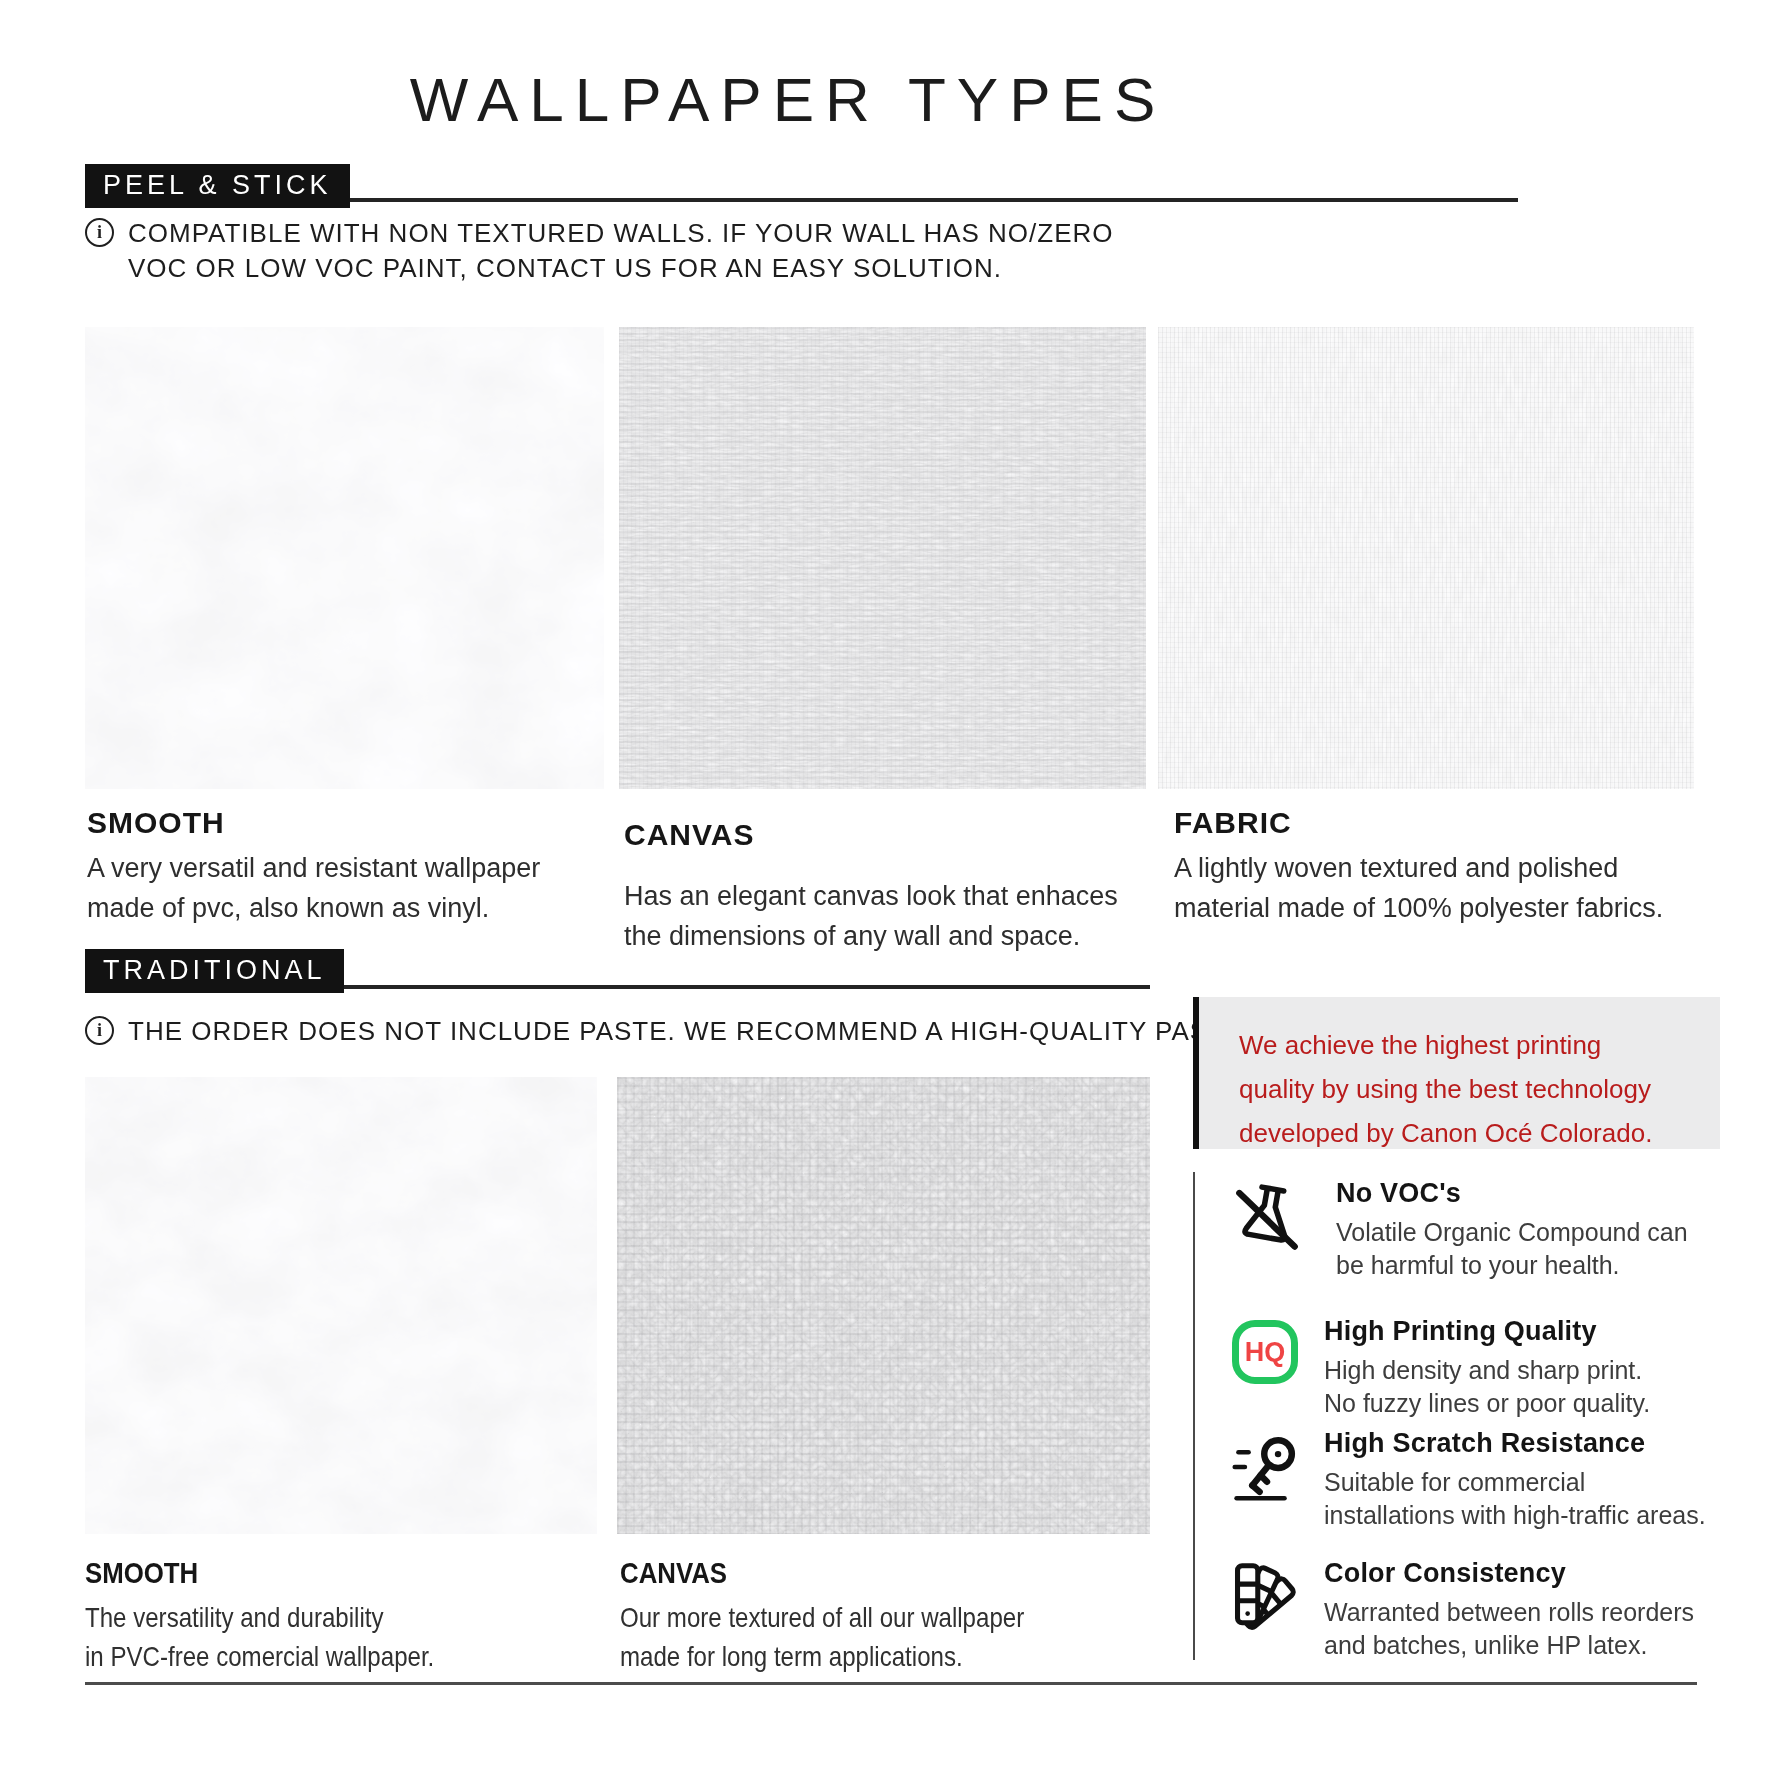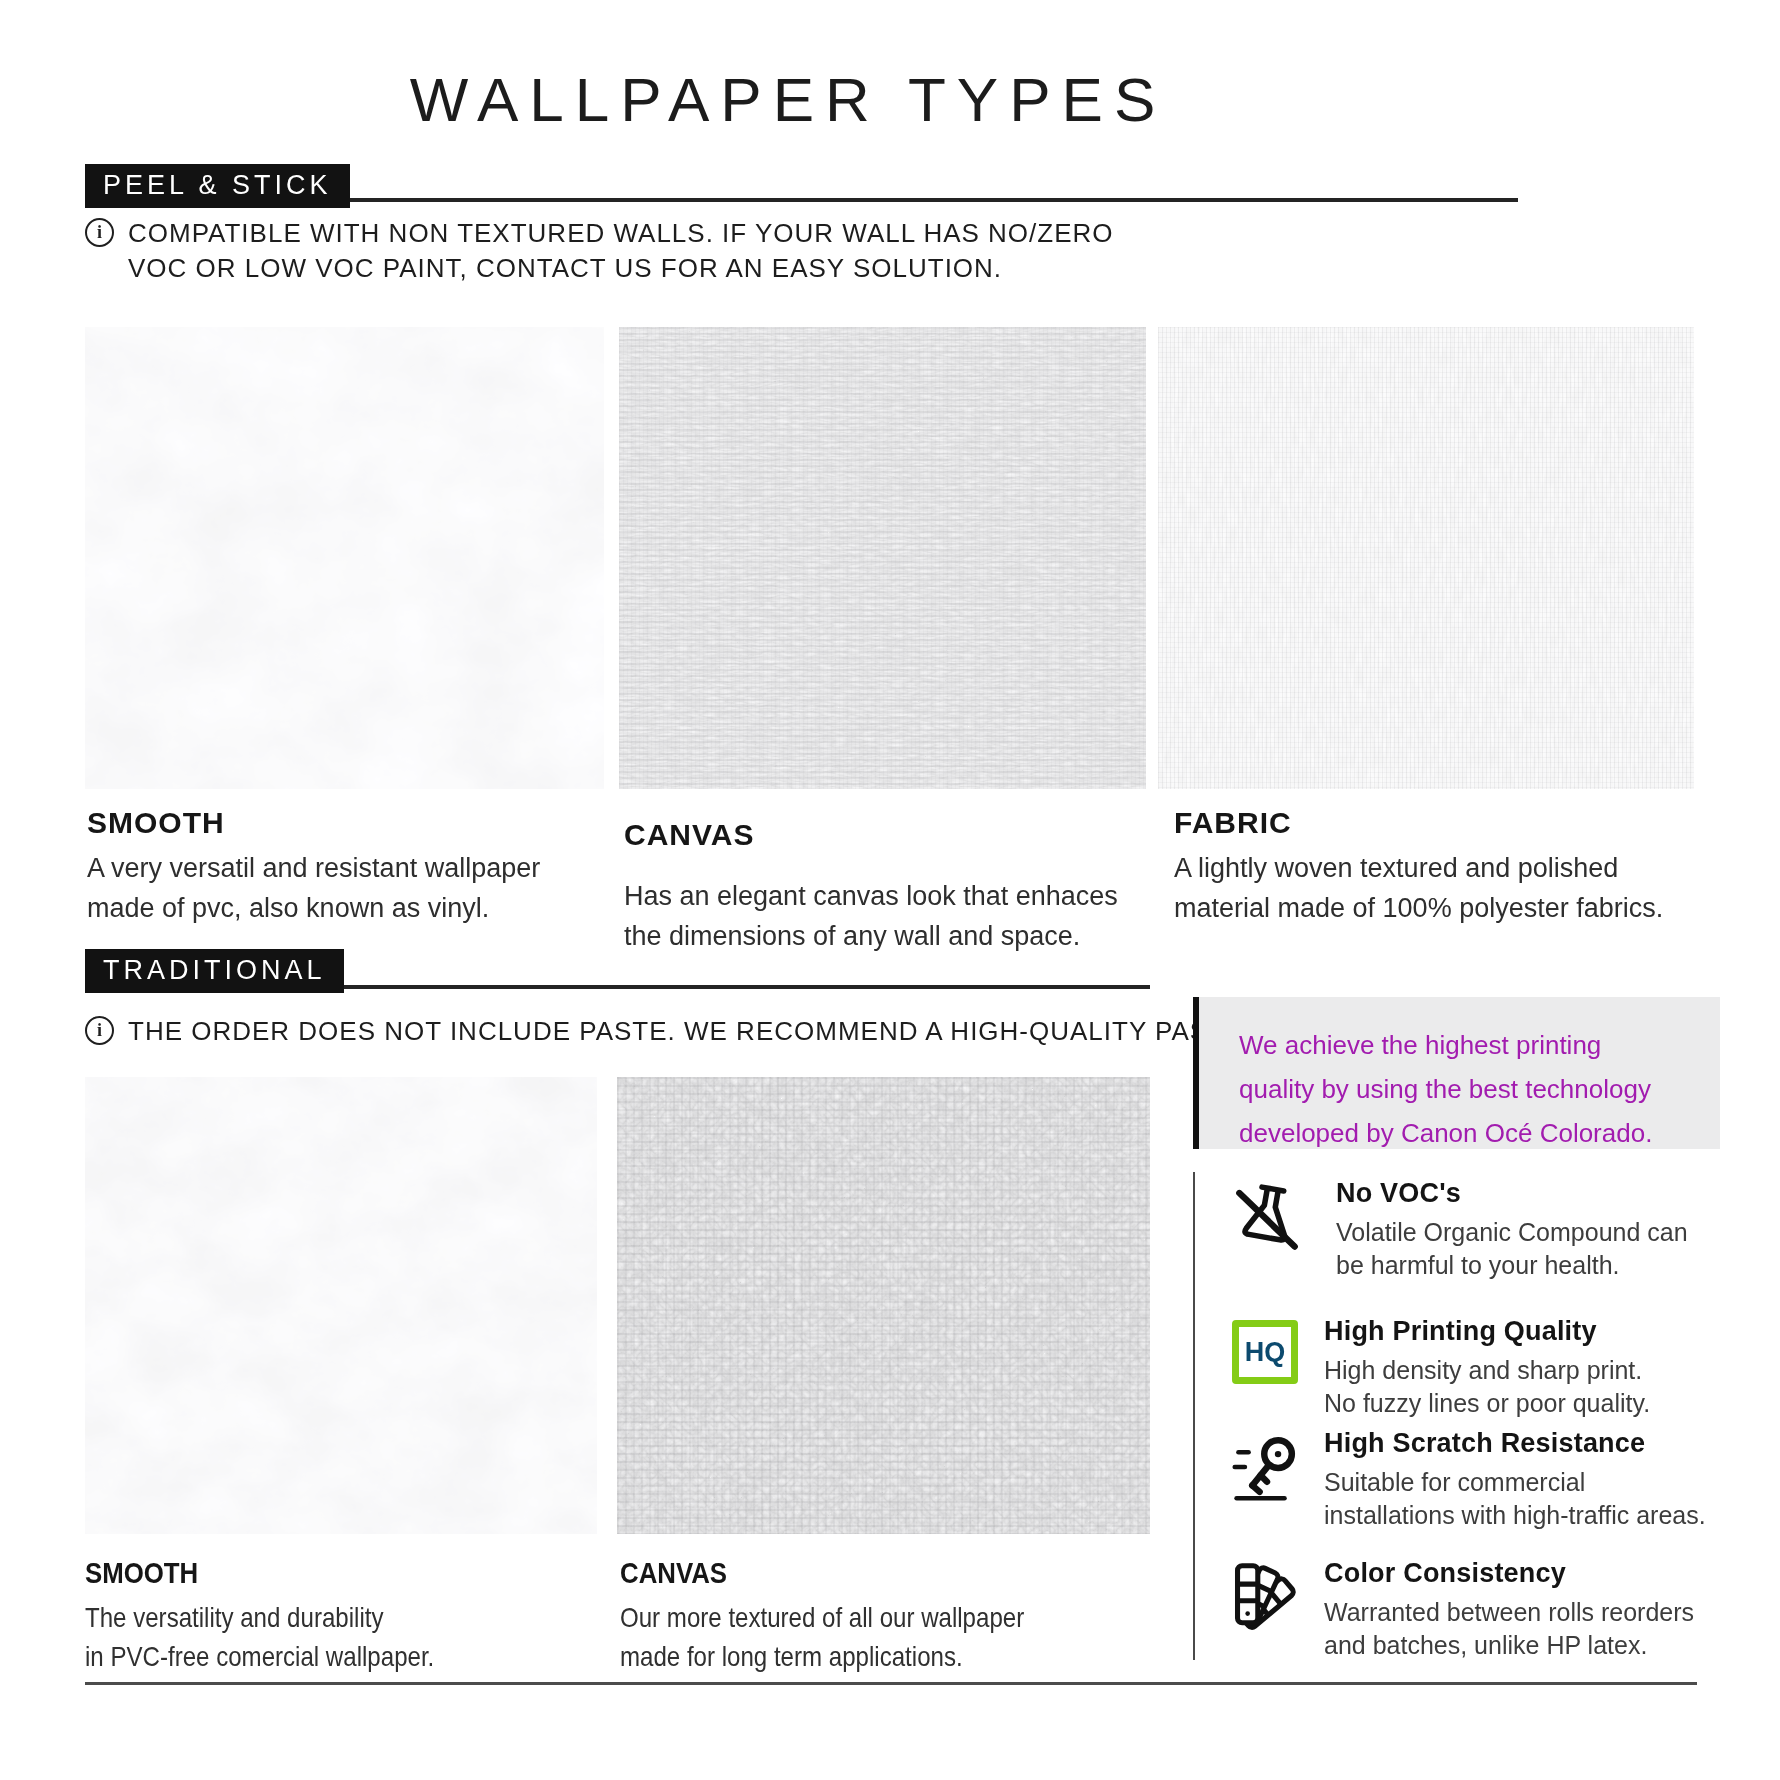--- a/index.html
+++ b/index.html
@@ -67,33 +67,33 @@
   .lab-r2{top:1556px;}
   .des-r2{top:1598px;}
   .x1{left:87px;}  .x2{left:624px;}  .x3{left:1174px;}
   .condensed{transform:scaleX(0.86);transform-origin:0 0;letter-spacing:0;}
   .des-r2.sw-desc{font-size:28px;line-height:39px;color:#303030;}
   
   .quality-box{
     position:absolute;left:1193px;top:997px;width:461px;height:116px;
     background:#ebebec;border-left:6px solid #111111;
     padding:26px 20px 10px 40px;
-    font-size:26px;line-height:44px;color:#a21caf;
+    font-size:26px;line-height:44px;color:#b91c1c;
   }
   .feature-divider{position:absolute;left:1193px;top:1172px;width:2px;height:488px;background:#4a4a4a;}
   .feature{position:absolute;left:1232px;display:flex;}
   .f1{top:1178px;gap:12px;} .f2{top:1316px;} .f3{top:1428px;} .f4{top:1558px;}
   .feature .icon-box{flex:0 0 auto;width:70px;height:70px;margin-top:4px;}
   .feature .f-text{margin-left:22px;width:400px;}
   .f-title{font-size:27px;font-weight:700;color:#141414;margin-bottom:7px;letter-spacing:0.2px;}
   .f-desc{font-size:25px;line-height:33px;color:#3d3d3d;}
   .hq-badge{
-    width:52px;height:50px;border:7px solid #84cc16;border-radius:4px;
+    width:52px;height:50px;border:7px solid #22c55e;border-radius:23px;
     display:flex;align-items:center;justify-content:center;
-    font-size:27px;font-weight:700;color:#0c4a6e;letter-spacing:0;
+    font-size:27px;font-weight:700;color:#ef4444;letter-spacing:0;
   }
   
   .bottom-rule{position:absolute;left:85px;top:1682px;width:1612px;height:3px;background:#4c4c4c;}
   .hidden-defs{position:absolute;width:0;height:0;overflow:hidden;}
 </style>
 </head>
 <body>
 
 <svg class="hidden-defs" aria-hidden="true">
   <defs>

